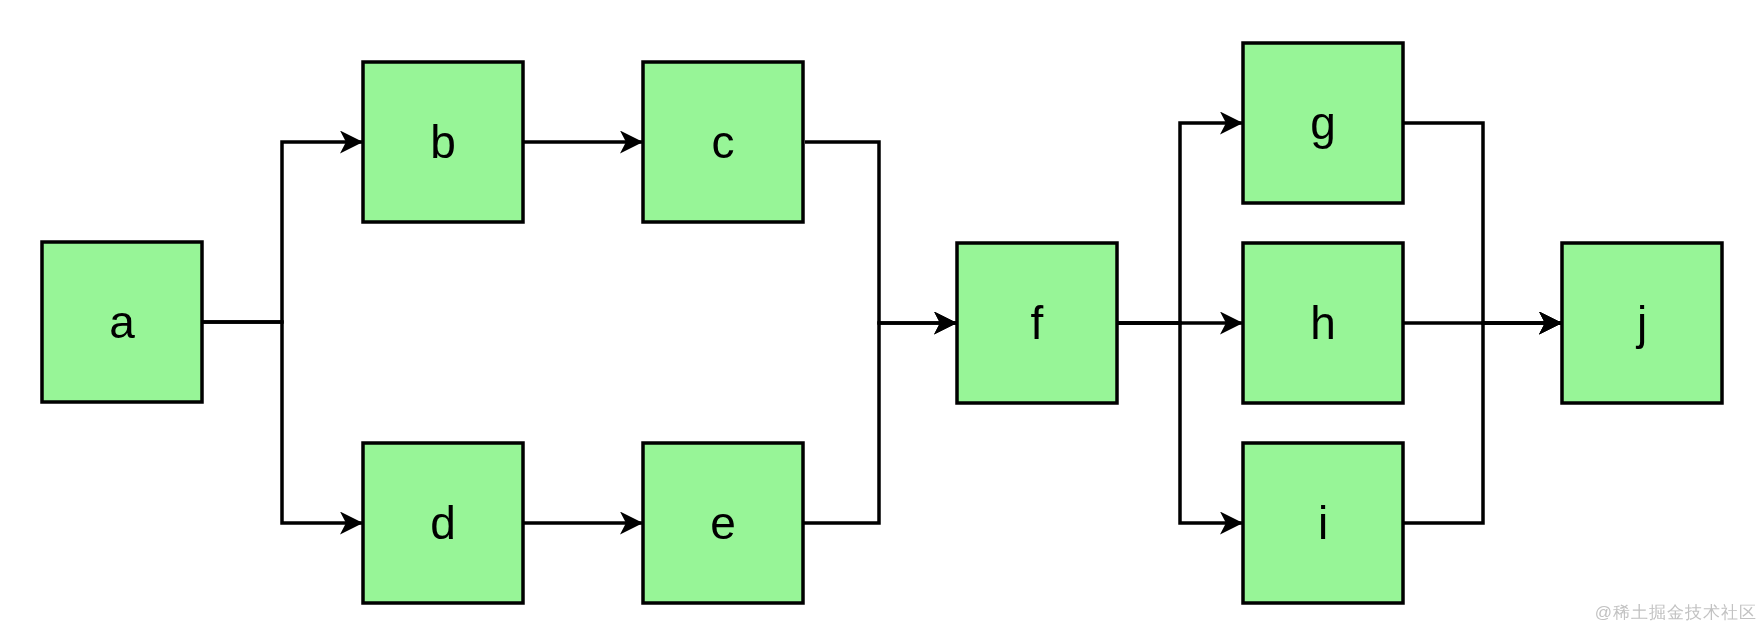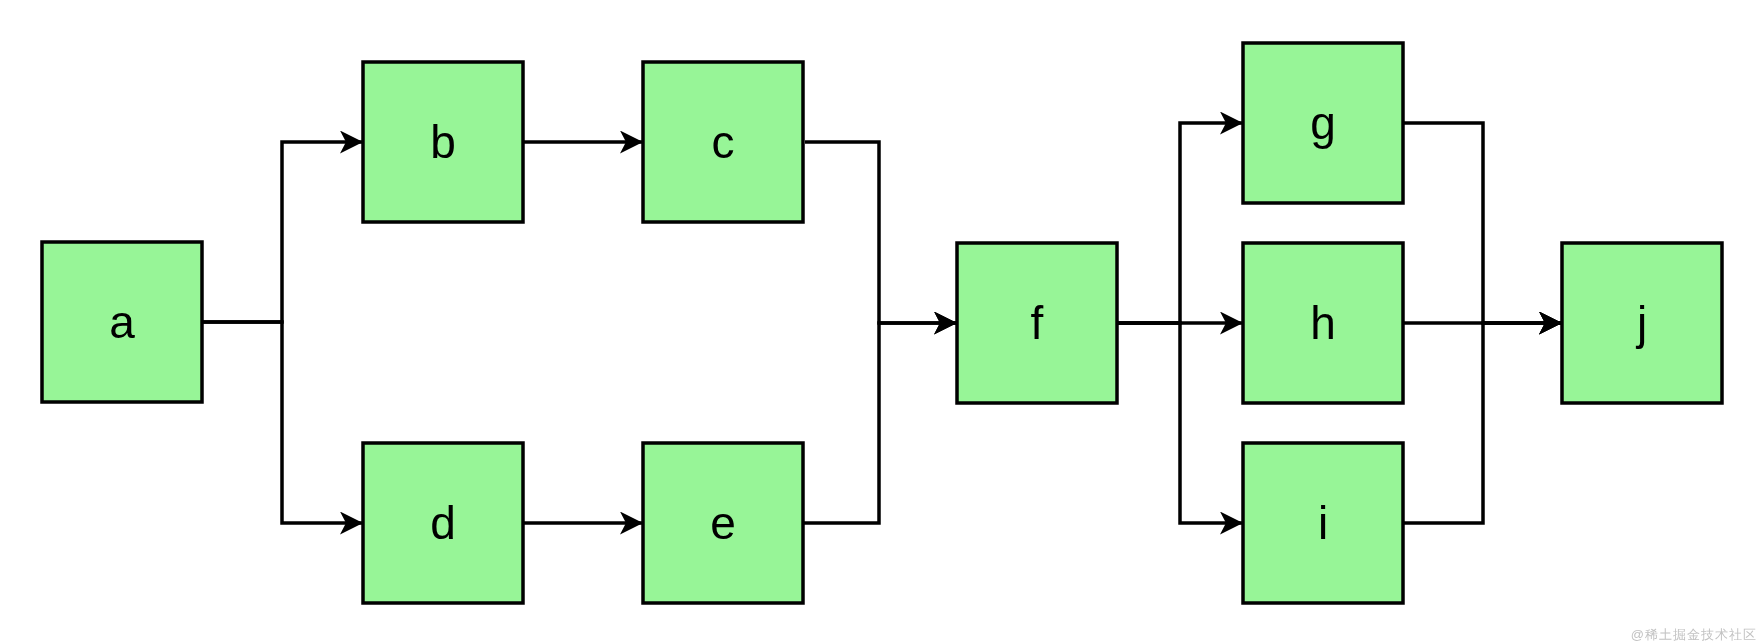--- a/index.html
+++ b/index.html
@@ -22,22 +22,22 @@
     display: block;
   }
   svg.flowchart text.node-label {
     font-family: "Liberation Sans", sans-serif;
     font-size: 46px;
     text-anchor: middle;
   }
   .watermark {
     position: absolute;
     right: 7px;
-    bottom: 0;
-    font-size: 13px;
+    bottom: 20px;
+    font-size: 17px;
     letter-spacing: 1px;
     user-select: none;
   }
 </style>
 </head>
 <body>
 
 <div class="canvas">
   <svg class="flowchart" width="1764" height="644" viewBox="0 0 1764 644">
       <defs>

